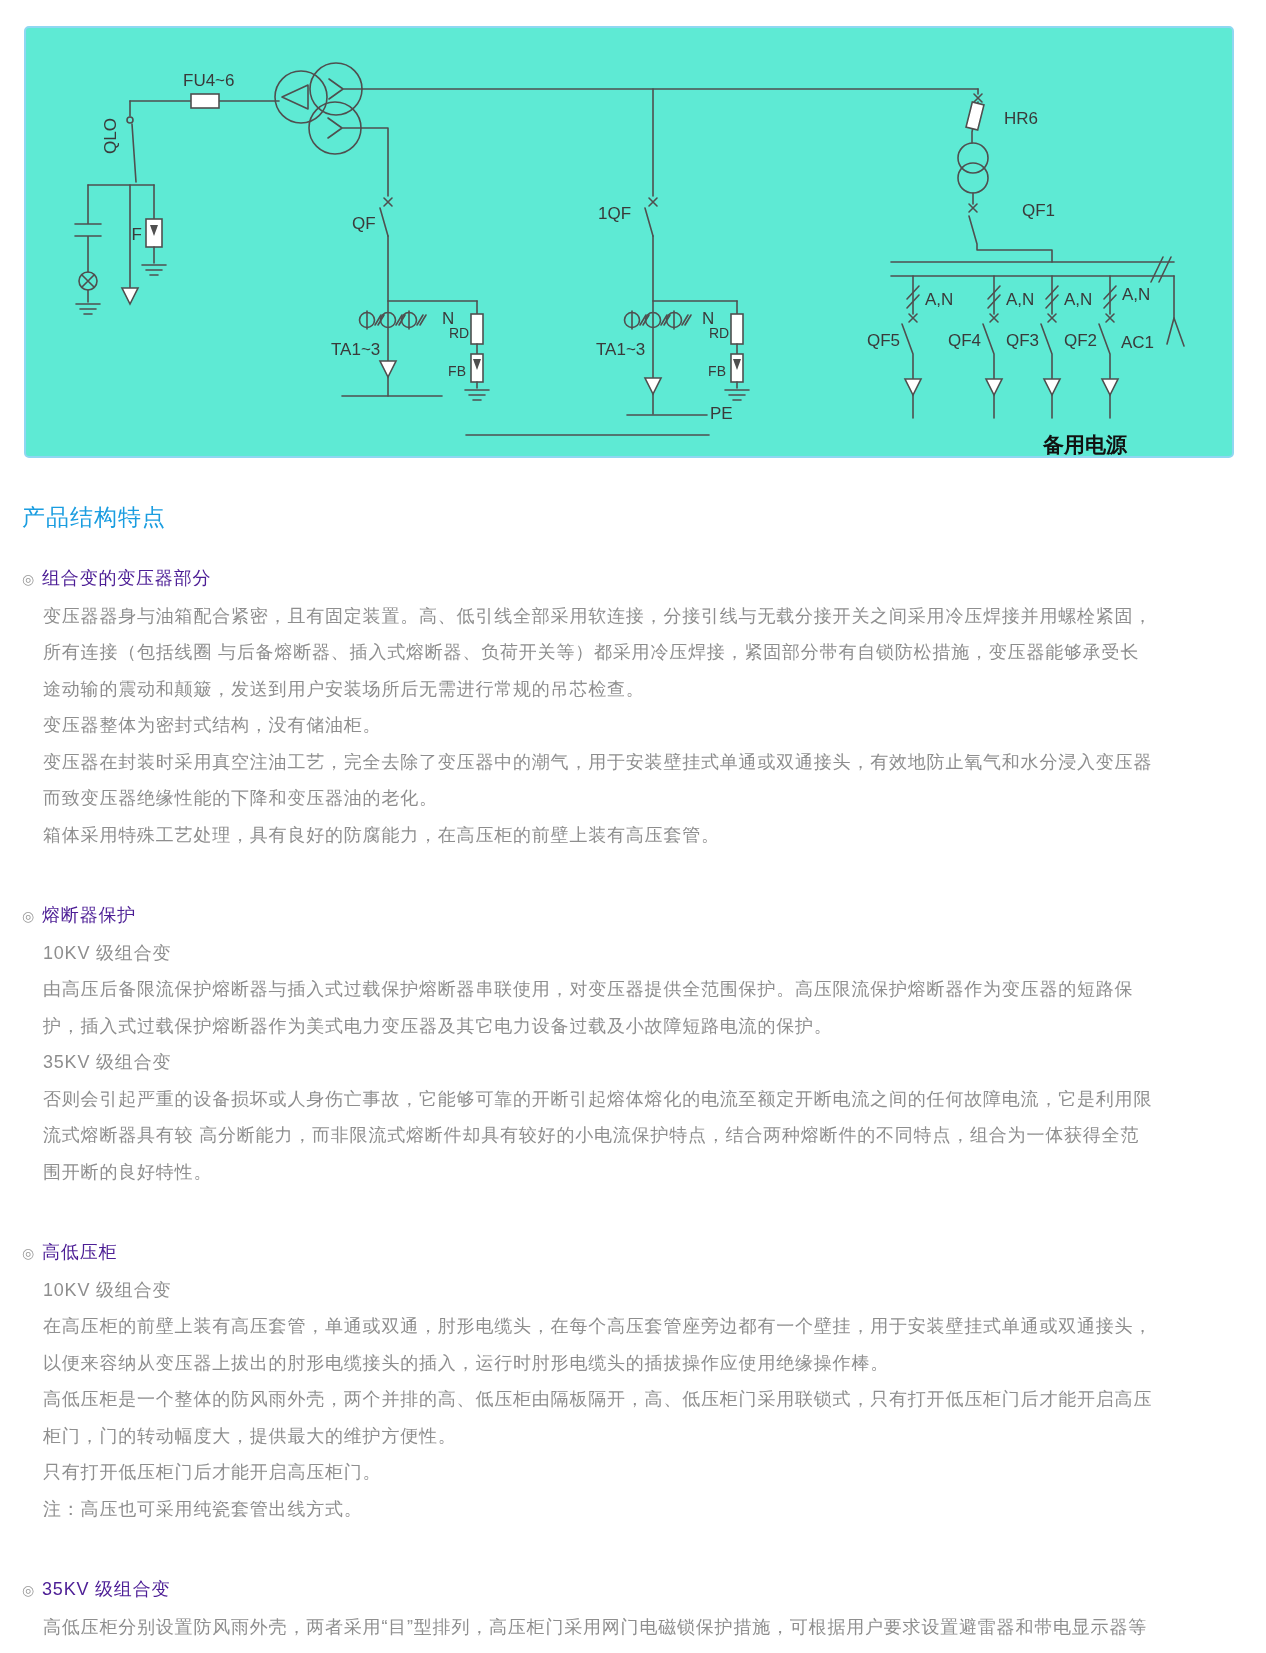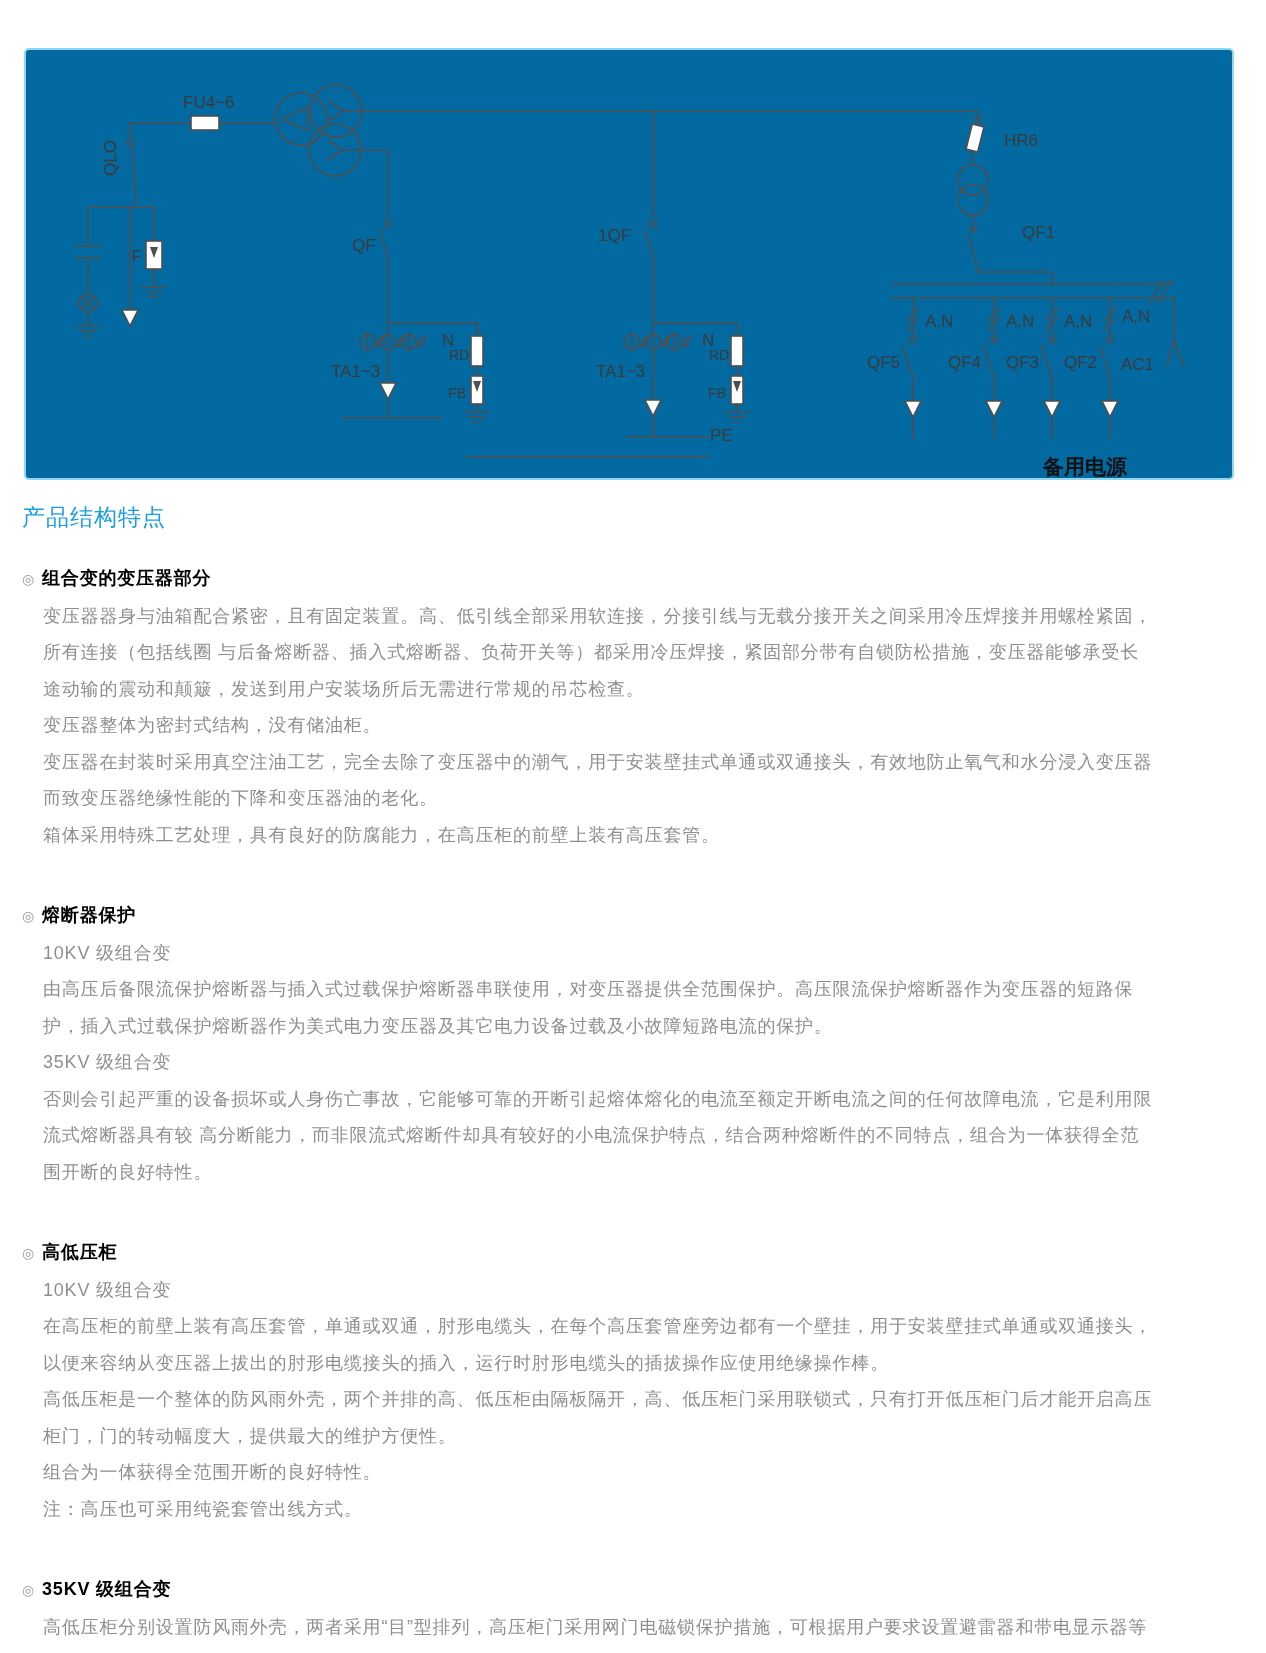--- a/index.html
+++ b/index.html
@@ -2,24 +2,24 @@
 <html><head>
 <meta charset="utf-8">
 <style>
   html,body{margin:0;padding:0;background:#ffffff;}
   body{
     width:1266px;height:1653px;position:relative;
     font-family:"Liberation Sans","DejaVu Sans",sans-serif;
     -webkit-font-smoothing:antialiased;
   }
   .diagram-box{
-    position:absolute;left:24px;top:48px;
+    position:absolute;left:24px;top:26px;
     width:1206px;height:428px;
     border:2px solid #8fd7f2;border-radius:5px;
-    background:#0369a1;overflow:hidden;
+    background:#5eead4;overflow:hidden;
   }
   .diagram-box svg{display:block;}
   svg .ln{stroke:#4f4f4f;stroke-width:1.6;fill:none;stroke-linecap:round;stroke-linejoin:round;}
   svg .box{stroke:#4f4f4f;stroke-width:1.6;fill:#ffffff;}
   svg .open{stroke:#4f4f4f;stroke-width:1.6;fill:#ffffff;}
   svg .filled{fill:#4f4f4f;stroke:none;}
   svg text{fill:#3a3a3a;font-family:"Liberation Sans","DejaVu Sans",sans-serif;font-size:17px;}
   svg text.small{font-size:14px;}
   svg text.big{font-size:21px;font-weight:bold;fill:#111111;}
   .content{
@@ -27,21 +27,21 @@
   }
   .page-title{
     margin:0;font-size:23px;line-height:30px;font-weight:normal;color:#1a9de0;letter-spacing:1px;
   }
   .section{
     margin-top:44px;color:#8e8e8e;font-size:18px;line-height:36.5px;letter-spacing:0.8px;
   }
   .section:first-of-type{margin-top:28px;}
   .sec-head{display:block;}
   .bullet{font-size:14px;margin-right:7px;color:#9a9a9a;}
-  .sec-title{color:#000000;font-weight:bold;}
+  .sec-title{color:#4c1d95;}
   .section p{margin:0;padding-left:21px;}
 </style>
 </head>
 <body>
 
 <div class="diagram-box">
   <svg viewBox="0 0 1206 428" width="1206" height="428">
 
     <g>
       <path class="ln" d="M104 73 H253"></path>
@@ -238,21 +238,21 @@
     <p>否则会引起严重的设备损坏或人身伤亡事故，它能够可靠的开断引起熔体熔化的电流至额定开断电流之间的任何故障电流，它是利用限流式熔断器具有较 高分断能力，而非限流式熔断件却具有较好的小电流保护特点，结合两种熔断件的不同特点，组合为一体获得全范围开断的良好特性。</p>
   </div>
 
   <div class="section">
     <div class="sec-head">
       <span class="bullet">◎</span><span class="sec-title">高低压柜</span>
     </div>
     <p>10KV 级组合变</p>
     <p>在高压柜的前壁上装有高压套管，单通或双通，肘形电缆头，在每个高压套管座旁边都有一个壁挂，用于安装壁挂式单通或双通接头，以便来容纳从变压器上拔出的肘形电缆接头的插入，运行时肘形电缆头的插拔操作应使用绝缘操作棒。</p>
     <p>高低压柜是一个整体的防风雨外壳，两个并排的高、低压柜由隔板隔开，高、低压柜门采用联锁式，只有打开低压柜门后才能开启高压柜门，门的转动幅度大，提供最大的维护方便性。</p>
-    <p>组合为一体获得全范围开断的良好特性。</p>
+    <p>只有打开低压柜门后才能开启高压柜门。</p>
     <p>注：高压也可采用纯瓷套管出线方式。</p>
   </div>
 
   <div class="section">
     <div class="sec-head">
       <span class="bullet">◎</span><span class="sec-title">35KV 级组合变</span>
     </div>
     <p>高低压柜分别设置防风雨外壳，两者采用“目”型排列，高压柜门采用网门电磁锁保护措施，可根据用户要求设置避雷器和带电显示器等其他电气元件。</p>
 
   </div>

